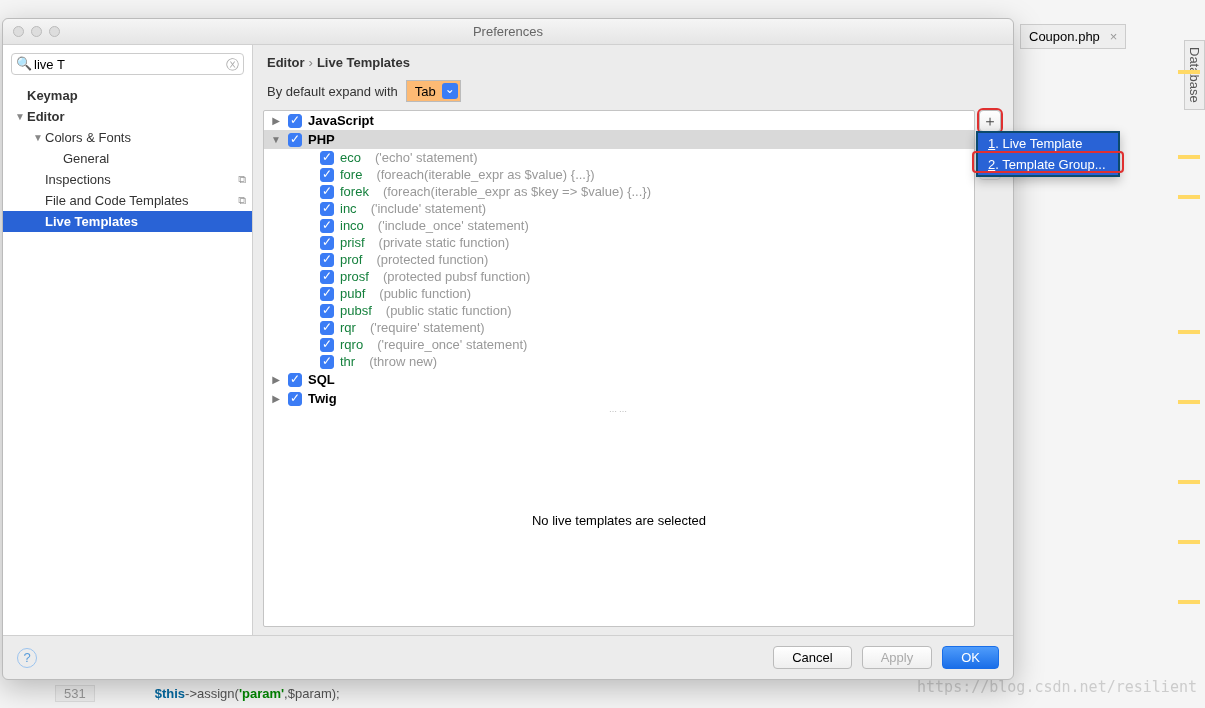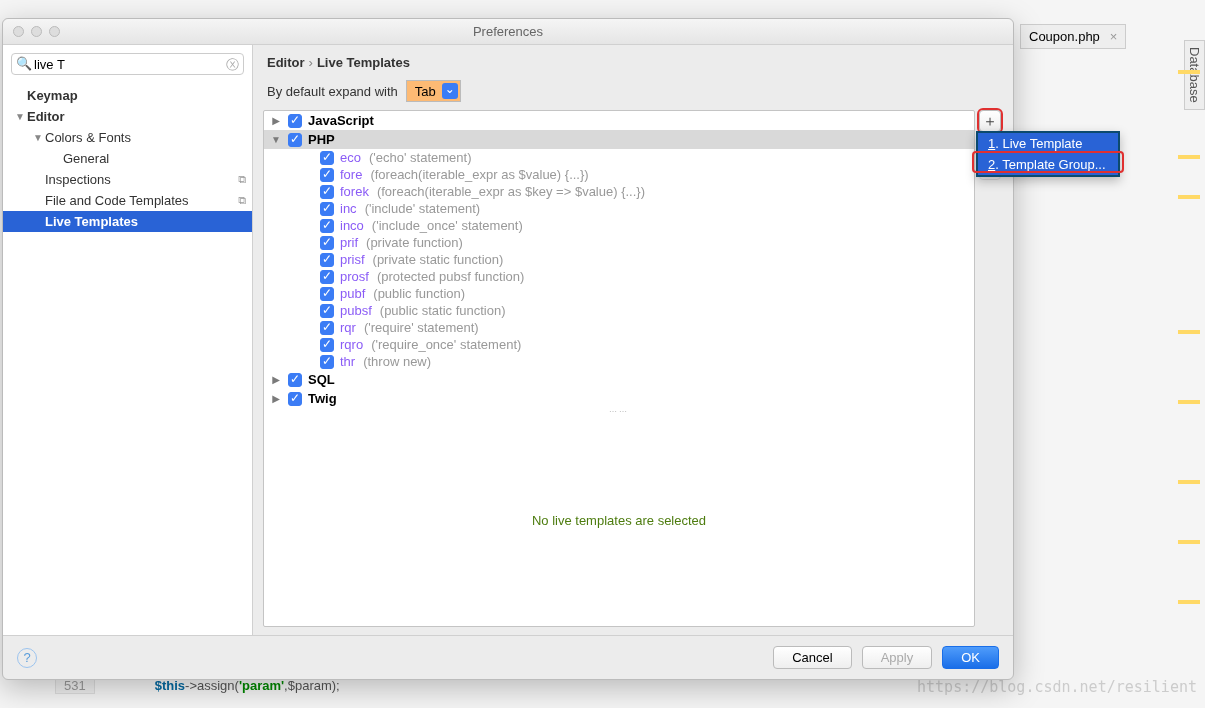--- a/index.html
+++ b/index.html
@@ -1,21 +1,21 @@
 <!DOCTYPE html>
 <html><head>
 <meta charset="utf-8">
 <style>
 * { margin:0; padding:0; box-sizing:border-box; font-family:-apple-system,"Helvetica Neue",Arial,sans-serif; font-size:13px; }
 body { background:#f5f5f5; width:1205px; height:708px; position:relative; overflow:hidden; }
 .bg-tab { position:absolute; top:24px; left:1020px; display:flex; align-items:center; gap:4px; background:#eee; padding:4px 8px; border:1px solid #ccc; }
 .bg-tab .close { color:#999; margin-left:6px; }
 .database-tab { position:absolute; right:0; top:40px; writing-mode:vertical-lr; background:#eee; border:1px solid #ccc; padding:6px 2px; color:#555; }
 .yellow-mark { position:absolute; right:5px; width:22px; height:4px; background:#ffd966; }
-.bg-code { position:absolute; left:55px; bottom:14px; font-family:monospace; color:#555; display:flex; align-items:center; }
+.bg-code { position:absolute; left:55px; bottom:6px; font-family:monospace; color:#555; display:flex; align-items:center; }
 .bg-code .lineno { background:#eee; border:1px solid #ddd; padding:0 8px; margin-right:60px; color:#999; }
 .bg-code .kw { color:#0369a1; font-weight:bold; }
 .bg-code .str { color:#008800; font-weight:bold; }
 .watermark { position:absolute; right:8px; bottom:12px; color:#ccc; font-family:monospace; font-size:15px; }
 .dialog { position:absolute; left:2px; top:18px; width:1012px; height:662px; background:#ececec; border:1px solid #bbb; border-radius:6px; box-shadow:0 8px 30px rgba(0,0,0,.25); display:flex; flex-direction:column; }
 .titlebar { height:26px; display:flex; align-items:center; position:relative; border-bottom:1px solid #d0d0d0; background:linear-gradient(#f5f5f5,#e5e5e5); border-radius:6px 6px 0 0; }
 .traffic { display:flex; gap:7px; margin-left:10px; }
 .traffic span { width:11px; height:11px; border-radius:50%; background:#ddd; border:1px solid #bbb; }
 .title { position:absolute; left:0; right:0; text-align:center; color:#666; font-size:13px; }
 .body { flex:1; display:flex; min-height:0; }
@@ -44,23 +44,23 @@
 .content-row { flex:1; display:flex; margin:0 10px 8px 10px; min-height:0; }
 .list-wrap { flex:1; border:1px solid #c4c4c4; background:#fff; border-radius:2px; display:flex; flex-direction:column; min-height:0; }
 .group-list { flex:0 0 auto; overflow:auto; max-height:335px; }
 .group-row { display:flex; align-items:center; padding:2px 6px; gap:6px; }
 .group-row.selected { background:#d9d9d9; }
 .arrow { width:12px; font-size:10px; color:#7a7a7a; cursor:pointer; text-align:center; }
 .cb { width:14px; height:14px; border:1px solid #3b7cf5; border-radius:3px; background:#3b7cf5; position:relative; flex-shrink:0; cursor:pointer; }
 .cb::after { content:"✓"; color:#fff; position:absolute; left:1px; top:-2px; font-size:12px; }
 .group-label { font-weight:bold; }
 .tmpl-row { display:flex; align-items:center; padding:1px 6px 1px 56px; gap:6px; }
-.abbr { font-weight:normal; color:#8b5cf6; }
-.desc { color:#999; margin-left:2px; }
-.empty-msg { flex:1; display:flex; align-items:center; justify-content:center; color:#4d7c0f; padding:10px; }
+.abbr { font-weight:normal; color:#15803d; }
+.desc { color:#999; margin-left:8px; }
+.empty-msg { flex:1; display:flex; align-items:center; justify-content:center; color:#000000; padding:10px; }
 .resizer { height:6px; display:flex; justify-content:center; align-items:center; color:#bbb; font-size:8px; letter-spacing:2px; }
 .side-btns { width:24px; display:flex; flex-direction:column; gap:2px; margin-left:4px; }
 .side-btn { width:22px; height:22px; border:1px solid #bbb; border-radius:4px; background:linear-gradient(#fff,#eee); display:flex; align-items:center; justify-content:center; color:#444; cursor:pointer; font-size:15px; }
 .side-btn.hl { outline:2px solid #e03030; border-radius:4px; }
 .side-btn.disabled { opacity:.45; }
 .popup { position:absolute; left:976px; top:131px; width:144px; border:2px solid #0c4a6e; background:#fff; box-shadow:0 4px 10px rgba(0,0,0,.25); z-index:5; }
 .popup-item { padding:3px 10px; background:#2963d6; color:#fff; cursor:pointer; }
 .popup-item .underline { text-decoration:underline; }
 .popup-outline { position:absolute; left:972px; top:151px; width:152px; height:22px; border:2px solid #e03030; border-radius:4px; z-index:6; pointer-events:none; }
 .footer { height:44px; border-top:1px solid #d0d0d0; display:flex; align-items:center; padding:0 14px; gap:10px; }
@@ -184,27 +184,27 @@
                 <span class="abbr">inc</span> 
                 <span class="desc">('include' statement)</span>
               </div>
               <div class="tmpl-row">
                 <span class="cb"></span>
                 <span class="abbr">inco</span> 
                 <span class="desc">('include_once' statement)</span>
               </div>
               <div class="tmpl-row">
                 <span class="cb"></span>
-                <span class="abbr">prif</span> 
-                <span class="desc">(private function)</span>
-              </div>
-              <div class="tmpl-row">
-                <span class="cb"></span>
                 <span class="abbr">prisf</span> 
                 <span class="desc">(private static function)</span>
+              </div>
+              <div class="tmpl-row">
+                <span class="cb"></span>
+                <span class="abbr">prof</span> 
+                <span class="desc">(protected function)</span>
               </div>
               <div class="tmpl-row">
                 <span class="cb"></span>
                 <span class="abbr">prosf</span> 
                 <span class="desc">(protected pubsf function)</span>
               </div>
               <div class="tmpl-row">
                 <span class="cb"></span>
                 <span class="abbr">pubf</span> 
                 <span class="desc">(public function)</span>

